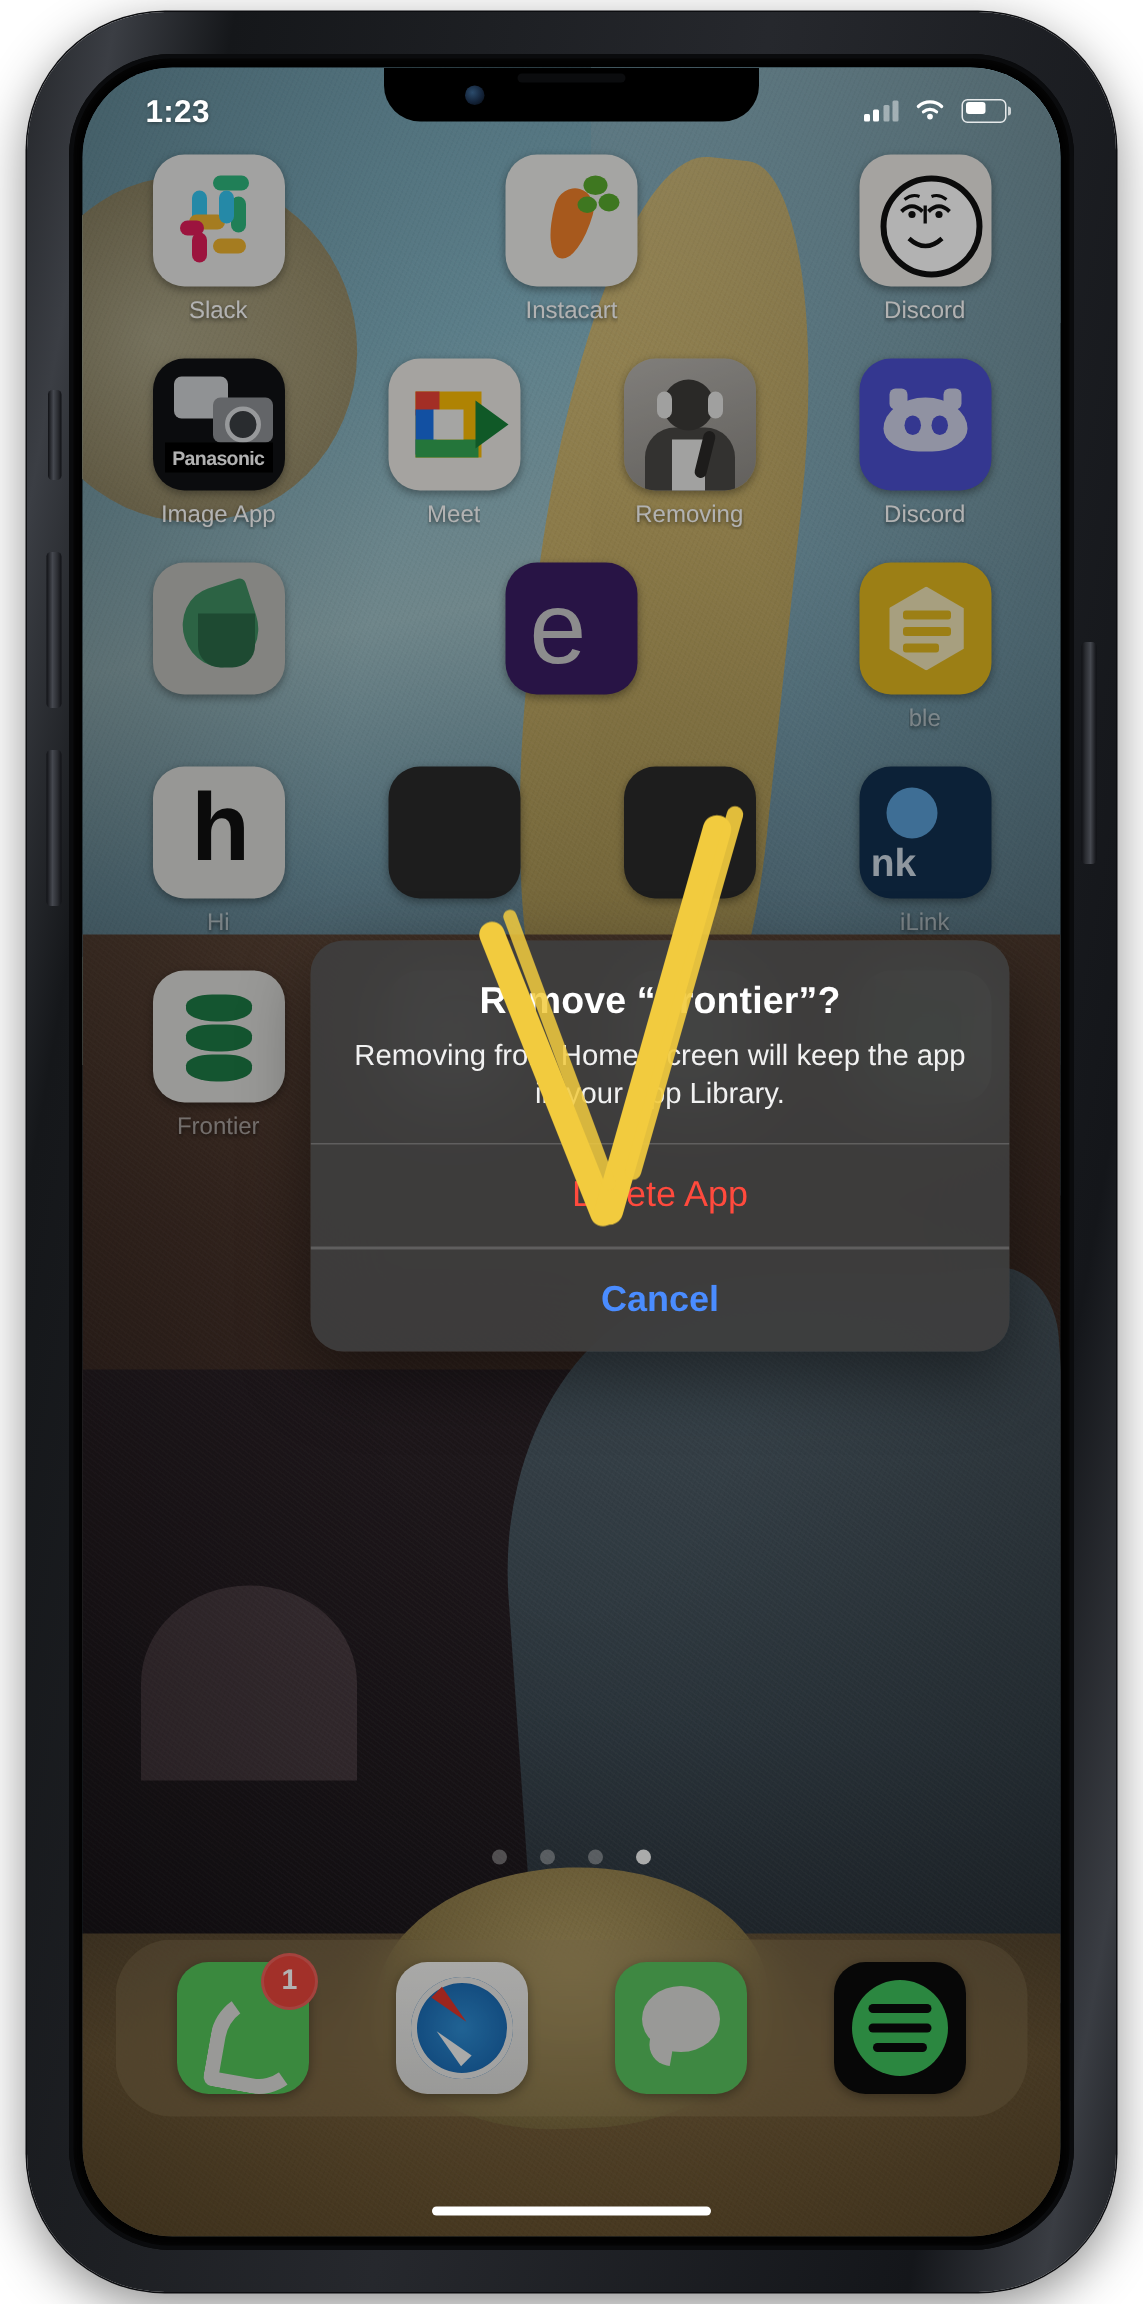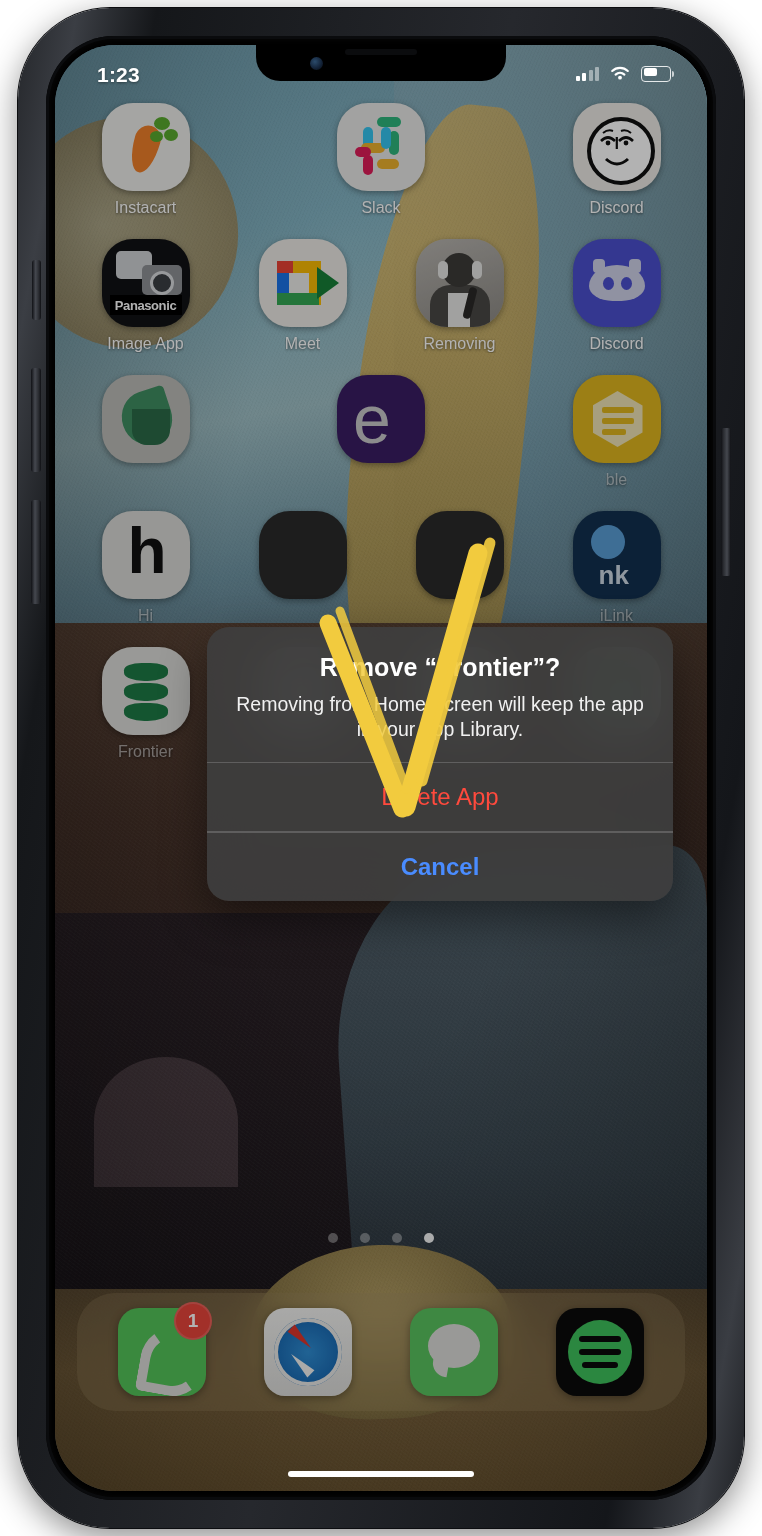--- a/index.html
+++ b/index.html
@@ -81,21 +81,21 @@
   .notch{position:absolute;left:50%;top:-8px;transform:translateX(-50%);
     width:250px;height:44px;background:#000;border-radius:0 0 24px 24px;z-index:31;}
   .notch .cam{position:absolute;left:54px;top:20px;width:13px;height:13px;border-radius:50%;
     background:radial-gradient(circle at 38% 36%,#2b4b6b 0%,#14243a 55%,#05080d 100%);}
   .notch .spk{position:absolute;left:50%;top:12px;transform:translateX(-50%);width:72px;height:6px;border-radius:3px;background:#0b0c0e;}
 
   
   .homegrid{position:absolute;left:0;top:58px;width:100%;z-index:10;}
   .row{display:flex;justify-content:space-between;padding:0 38px;margin-bottom:22px;}
   .app{width:105px;display:flex;flex-direction:column;align-items:center;}
-  .icon{width:88px;height:88px;border-radius:31px;overflow:hidden;position:relative;
+  .icon{width:88px;height:88px;border-radius:21px;overflow:hidden;position:relative;
     box-shadow:0 2px 6px rgba(0,0,0,.35);}
   .label{margin-top:8px;font-size:16px;color:#fff;text-shadow:0 1px 3px rgba(0,0,0,.6);
     white-space:nowrap;max-width:108px;overflow:hidden;text-overflow:clip;}
 
   
   .ic-slack{background:#e9e9e7;}
   .ic-instacart{background:#ededea;}
   .ic-rummikub{background:#eceae6;}
   .ic-kindle{background:linear-gradient(180deg,#0e1b3c 0%,#1d3a63 55%,#2d5a84 100%);}
   .ic-panasonic{background:#111215;}
@@ -145,21 +145,21 @@
   .gg-shape{position:absolute;left:20px;top:16px;width:50px;height:54px;background:#3f8f62;
     border-radius:50% 8% 50% 50%;transform:rotate(-18deg);}
   .gg-dark{position:absolute;left:30px;top:34px;width:38px;height:36px;background:#2b6b48;border-radius:0 0 40% 40%;}
   .e-letter{position:absolute;left:16px;top:14px;right:10px;bottom:6px;color:#c9c9cb;
     font-size:68px;font-weight:500;line-height:.9;font-family:"Liberation Sans",sans-serif;}
   .hexa{position:absolute;left:20px;top:16px;width:50px;height:56px;background:#efe4b6;
     clip-path:polygon(50% 0,100% 26%,100% 74%,50% 100%,0 74%,0 26%);}
   .hexa i{position:absolute;left:9px;background:#e0b71f;border-radius:2px;}
   .h-letter{position:absolute;left:26px;top:8px;color:#111;font-size:64px;font-weight:700;line-height:1;}
   .il-o{position:absolute;left:18px;top:14px;width:34px;height:34px;border-radius:50%;background:#5a9ed6;}
-  .il-txt{position:absolute;left:8px;bottom:8px;color:#cdd9e4;font-size:26px;font-weight:600;margin-left:18px;}
+  .il-txt{position:absolute;left:8px;bottom:8px;color:#cdd9e4;font-size:26px;font-weight:600;}
   .fr-s{position:absolute;left:22px;background:#1d7a46;border-radius:40% 40% 46% 46%;}
   .sd-grid{position:absolute;left:18px;top:18px;width:52px;height:52px;}
   .sd-grid i{position:absolute;background:#2f6f4a;}
   .clk-ring{position:absolute;left:16px;top:16px;width:56px;height:56px;border-radius:50%;border:4px solid #222;}
   .clk-h{position:absolute;left:43px;top:26px;width:3px;height:20px;background:#222;border-radius:2px;}
   .clk-m{position:absolute;left:44px;top:43px;width:20px;height:3px;background:#222;border-radius:2px;}
 
   
   .label.dim{color:rgba(255,255,255,.55);}
 
@@ -269,40 +269,40 @@
 
       <div class="notch">
         <div class="spk"></div>
         <div class="cam"></div>
       </div>
 
       <div class="homegrid">
 
         <div class="row">
           <div class="app">
-            <div class="icon ic-instacart">
-              <span class="carrot"></span>
-              <span class="leaf" style="left:52px;top:14px;width:16px;height:13px;"></span>
-              <span class="leaf" style="left:62px;top:26px;width:14px;height:12px;"></span>
-              <span class="leaf" style="left:48px;top:28px;width:13px;height:11px;"></span>
-            </div>
-            <div class="label">Instacart</div>
-          </div>
-          <div class="app">
             <div class="icon ic-slack">
               <span class="sl" style="left:26px;top:24px;width:10px;height:24px;background:#36c5f0"></span>
               <span class="sl" style="left:40px;top:14px;width:24px;height:10px;background:#2eb67d"></span>
               <span class="sl" style="left:52px;top:28px;width:10px;height:24px;background:#2eb67d"></span>
               <span class="sl" style="left:24px;top:40px;width:24px;height:10px;background:#ecb22e"></span>
               <span class="sl" style="left:26px;top:52px;width:10px;height:20px;background:#e01e5a"></span>
               <span class="sl" style="left:40px;top:56px;width:22px;height:10px;background:#ecb22e"></span>
               <span class="sl" style="left:18px;top:44px;width:16px;height:10px;background:#e01e5a"></span>
               <span class="sl" style="left:44px;top:24px;width:10px;height:22px;background:#36c5f0"></span>
             </div>
             <div class="label">Slack</div>
+          </div>
+          <div class="app">
+            <div class="icon ic-instacart">
+              <span class="carrot"></span>
+              <span class="leaf" style="left:52px;top:14px;width:16px;height:13px;"></span>
+              <span class="leaf" style="left:62px;top:26px;width:14px;height:12px;"></span>
+              <span class="leaf" style="left:48px;top:28px;width:13px;height:11px;"></span>
+            </div>
+            <div class="label">Instacart</div>
           </div>
           <div class="app">
             <div class="icon ic-rummikub">
               <span class="face"></span>
               <svg width="88" height="88" viewBox="0 0 88 88" style="position:absolute;left:0;top:0">
                 <path d="M28 38 q7 -7 14 0" stroke="#111" stroke-width="2.6" fill="none"></path>
                 <path d="M46 38 q7 -7 14 0" stroke="#111" stroke-width="2.6" fill="none"></path>
                 <circle cx="35" cy="40" r="2.4" fill="#111"></circle>
                   <circle cx="53" cy="40" r="2.4" fill="#111"></circle>
                 <path d="M43.8 34 v12" stroke="#111" stroke-width="2.2"></path>

